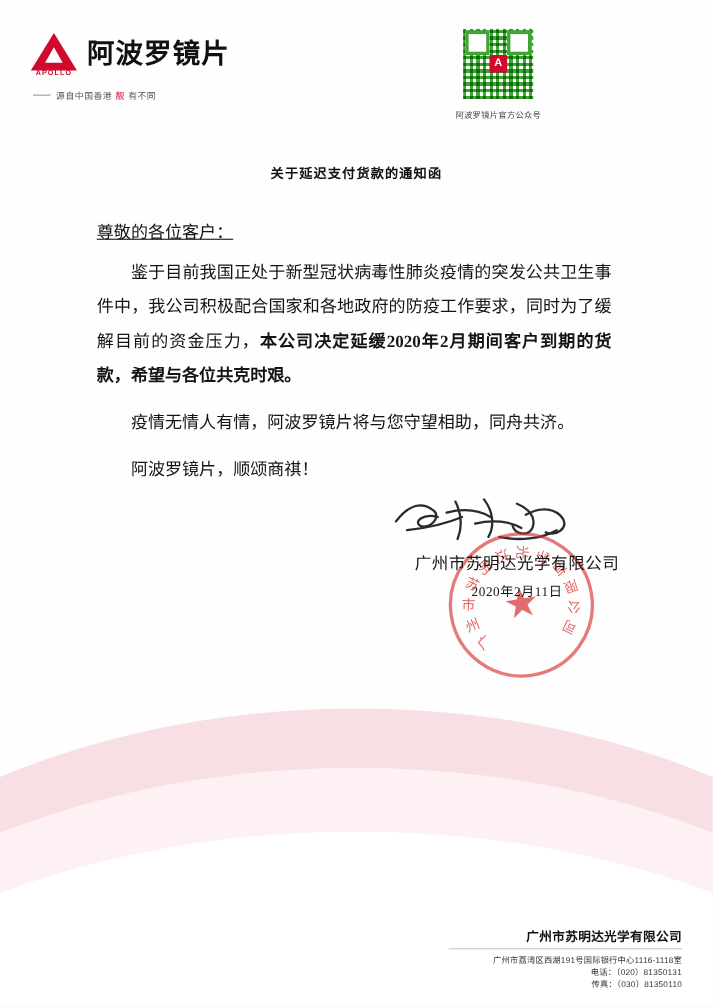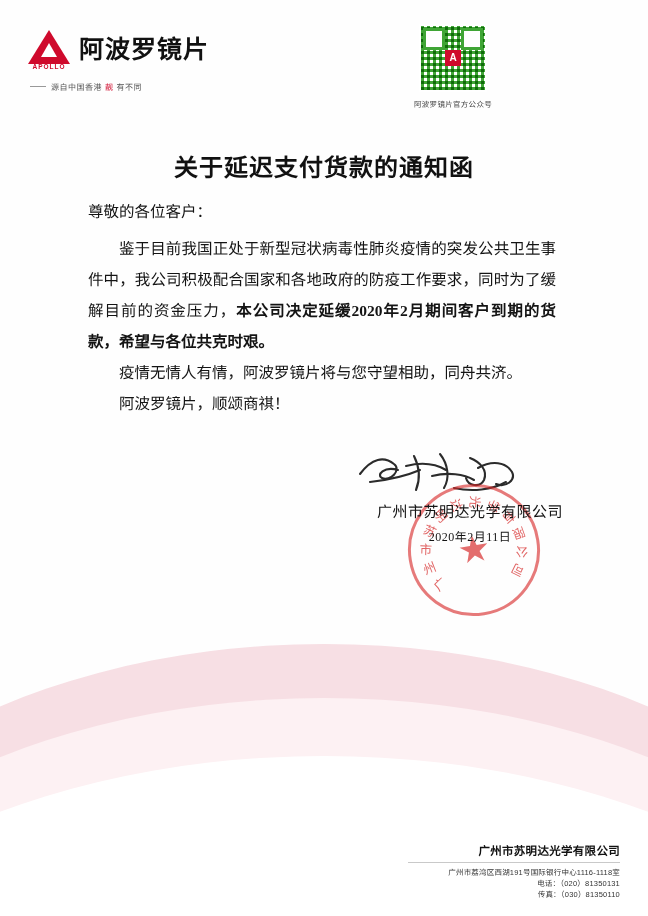--- a/index.html
+++ b/index.html
@@ -165,45 +165,46 @@
   }
 
   
   .doc-title {
     position: absolute;
     top: 148px;
     left: 0;
     width: 648px;
     text-align: center;
     font-family: "Liberation Serif", serif;
-    font-size: 24px;
+    font-size: 12px;
     font-weight: bold;
     letter-spacing: 1px;
     color: #111;
   }
 
   .body-text {
     position: absolute;
     top: 196px;
     left: 88px;
     width: 468px;
     font-size: 15.5px;
     line-height: 31px;
     color: #141414;
     text-align: justify;
   }
   .salutation {
     margin: 0 0 6px 0;
+    text-decoration: underline;
   }
   .para {
     margin: 0;
     text-indent: 2em;
   }
   .para + .para {
-    margin-top: 0;
+    margin-top: 12px;
   }
 
   
   .sign-area {
     position: absolute;
     top: 452px;
     left: 340px;
     width: 260px;
     text-align: center;
   }

